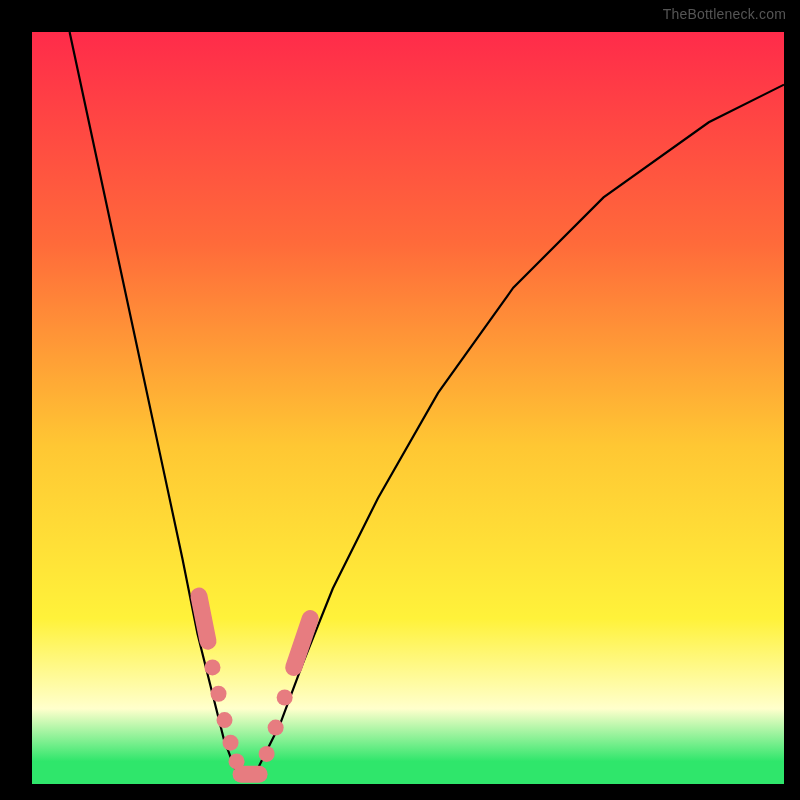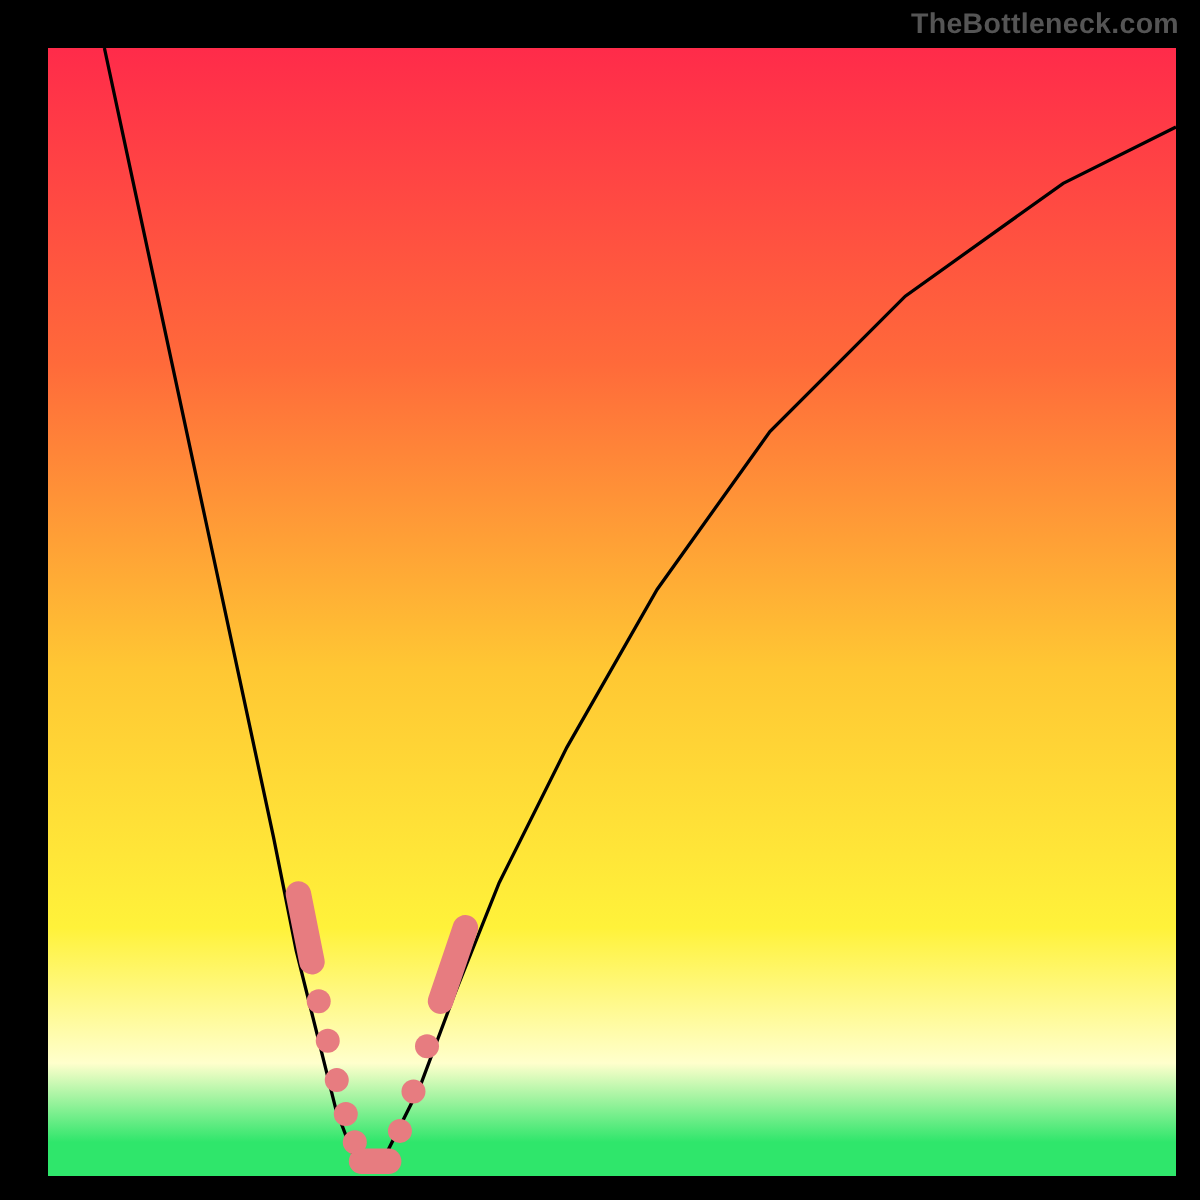--- a/index.html
+++ b/index.html
@@ -33,22 +33,22 @@
       var(--c-pale) 90%,
       var(--c-green) 97%,
       var(--c-green) 100%
     );
   }
   .watermark {
     position: absolute;
     top: 6px;
     right: 14px;
     color: #555;
-    font-size: 19px;
-    font-weight: 700;
+    font-size: 14px;
+    font-weight: 400;
     letter-spacing: 0.2px;
     z-index: 10;
     user-select: none;
   }
   svg.curve {
     position: absolute;
     left: 0;
     top: 0;
     width: 752px;
     height: 752px;

